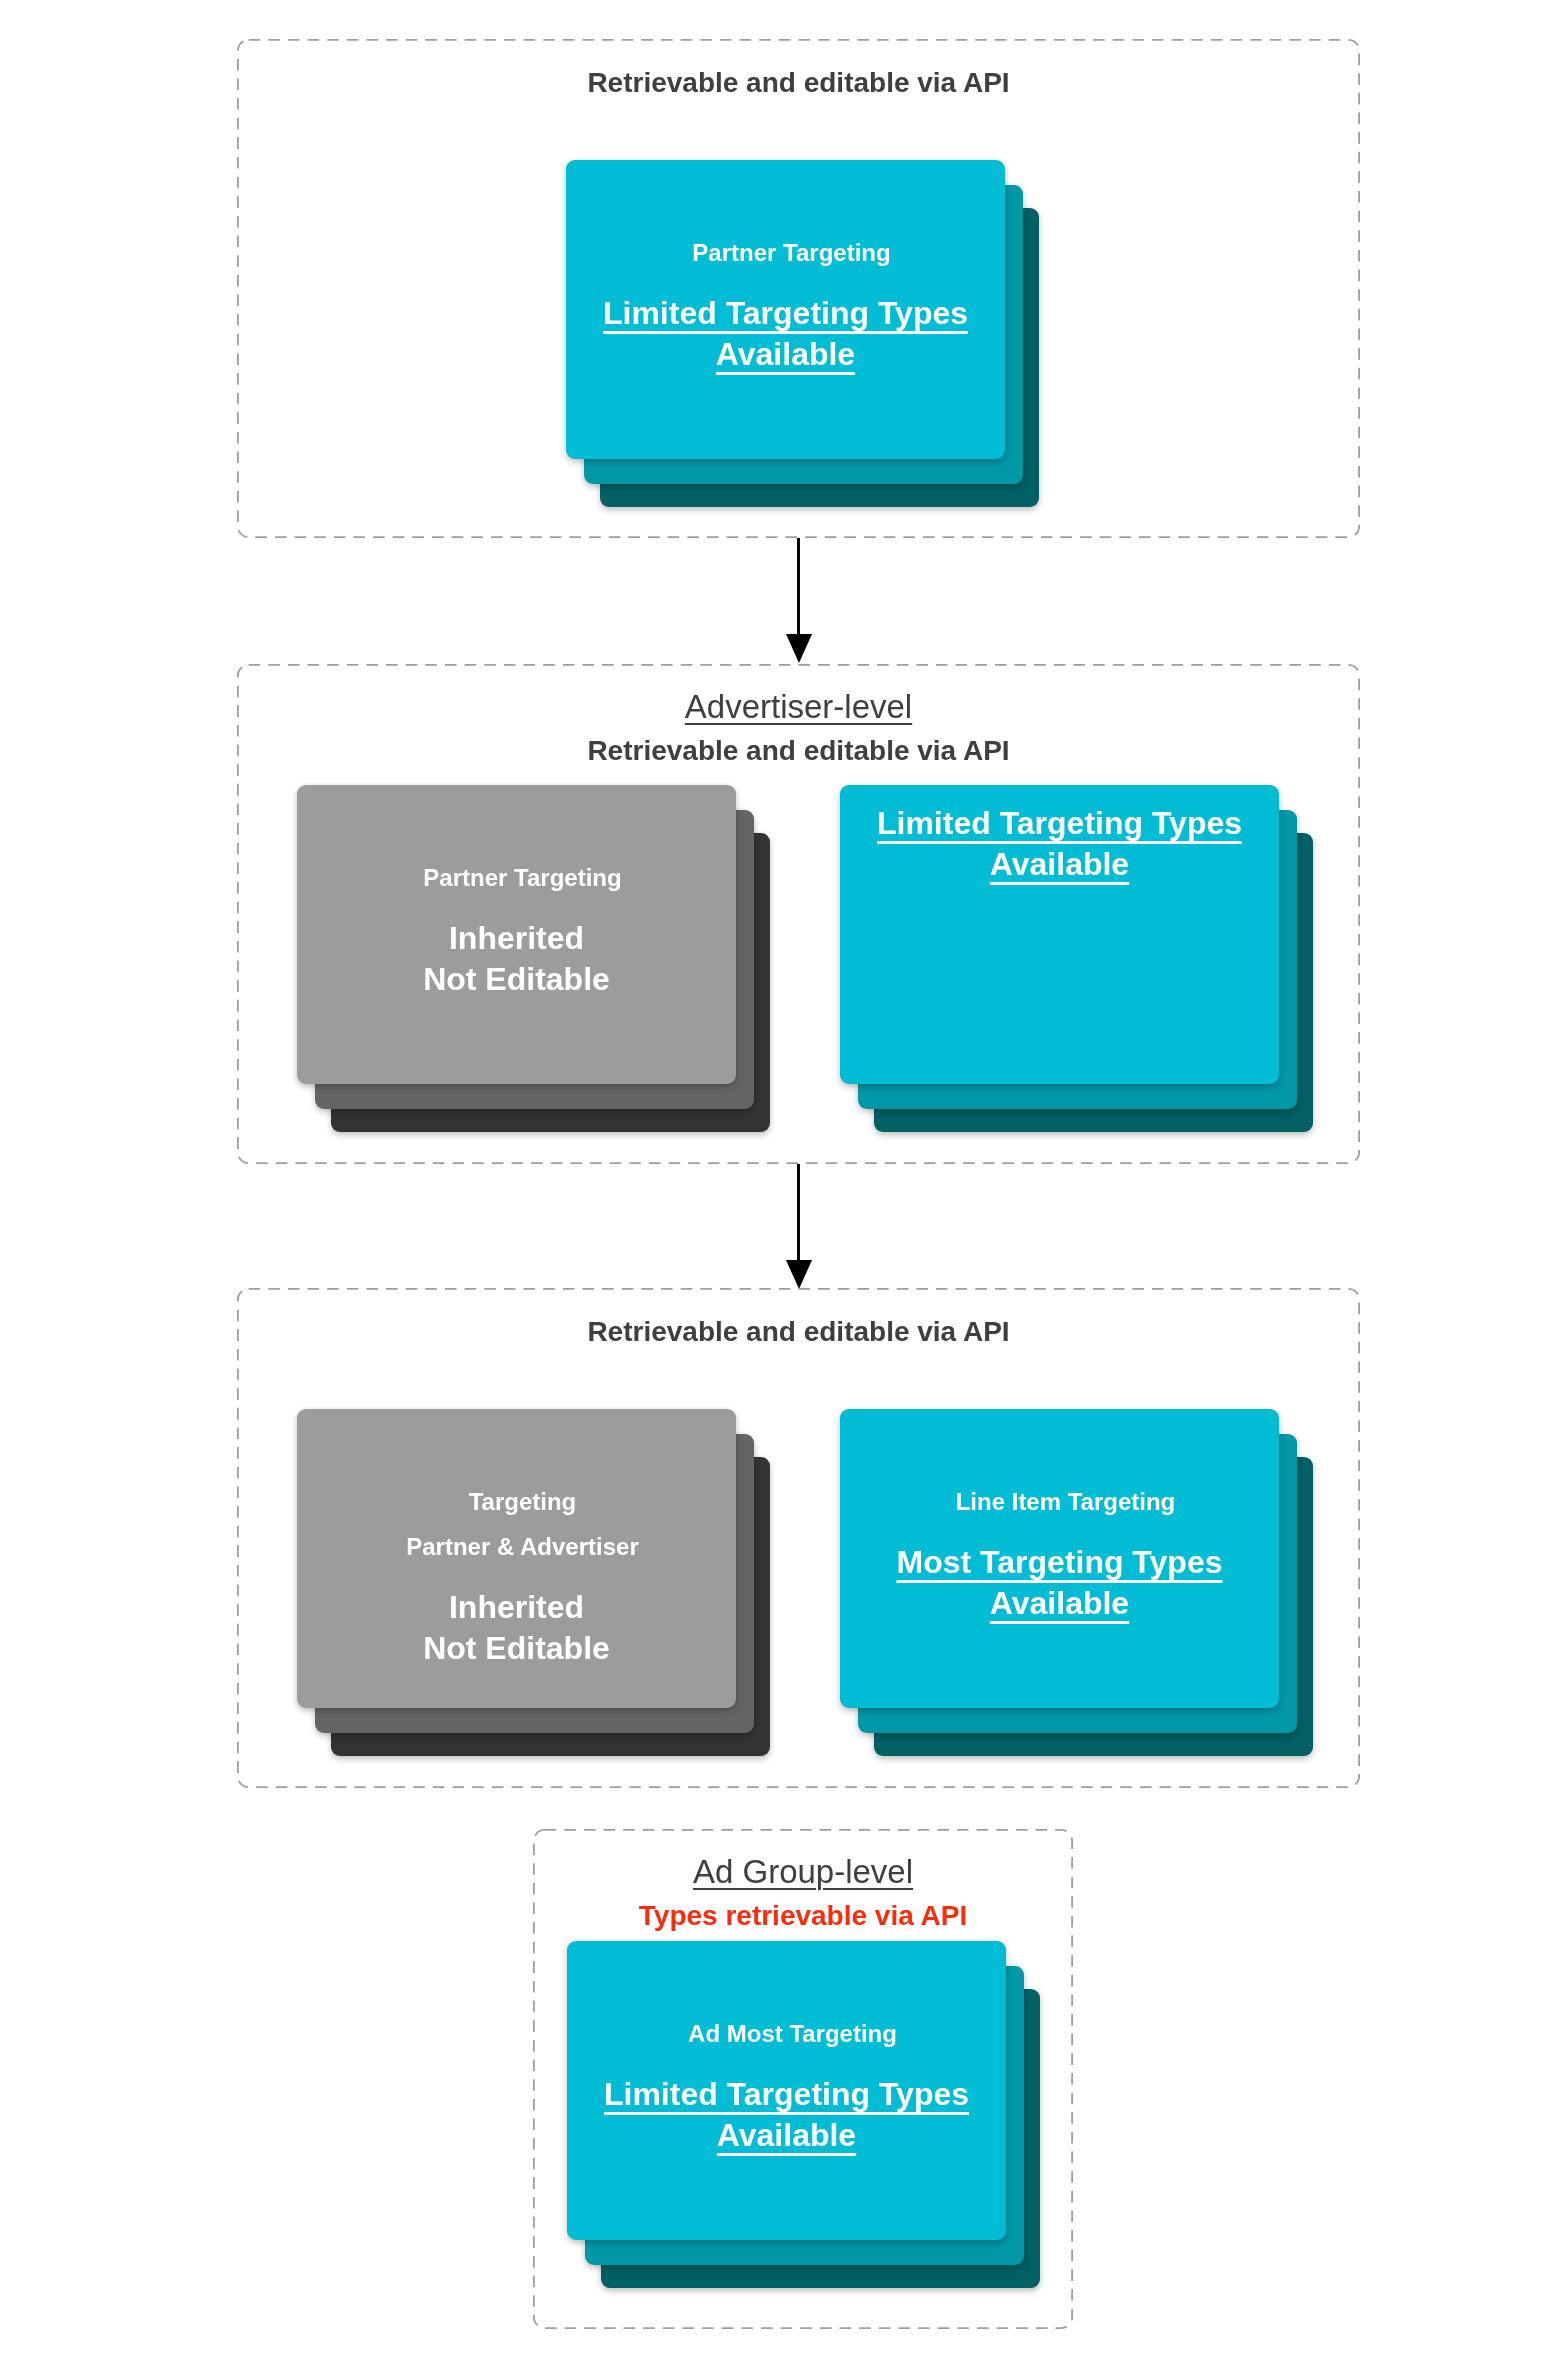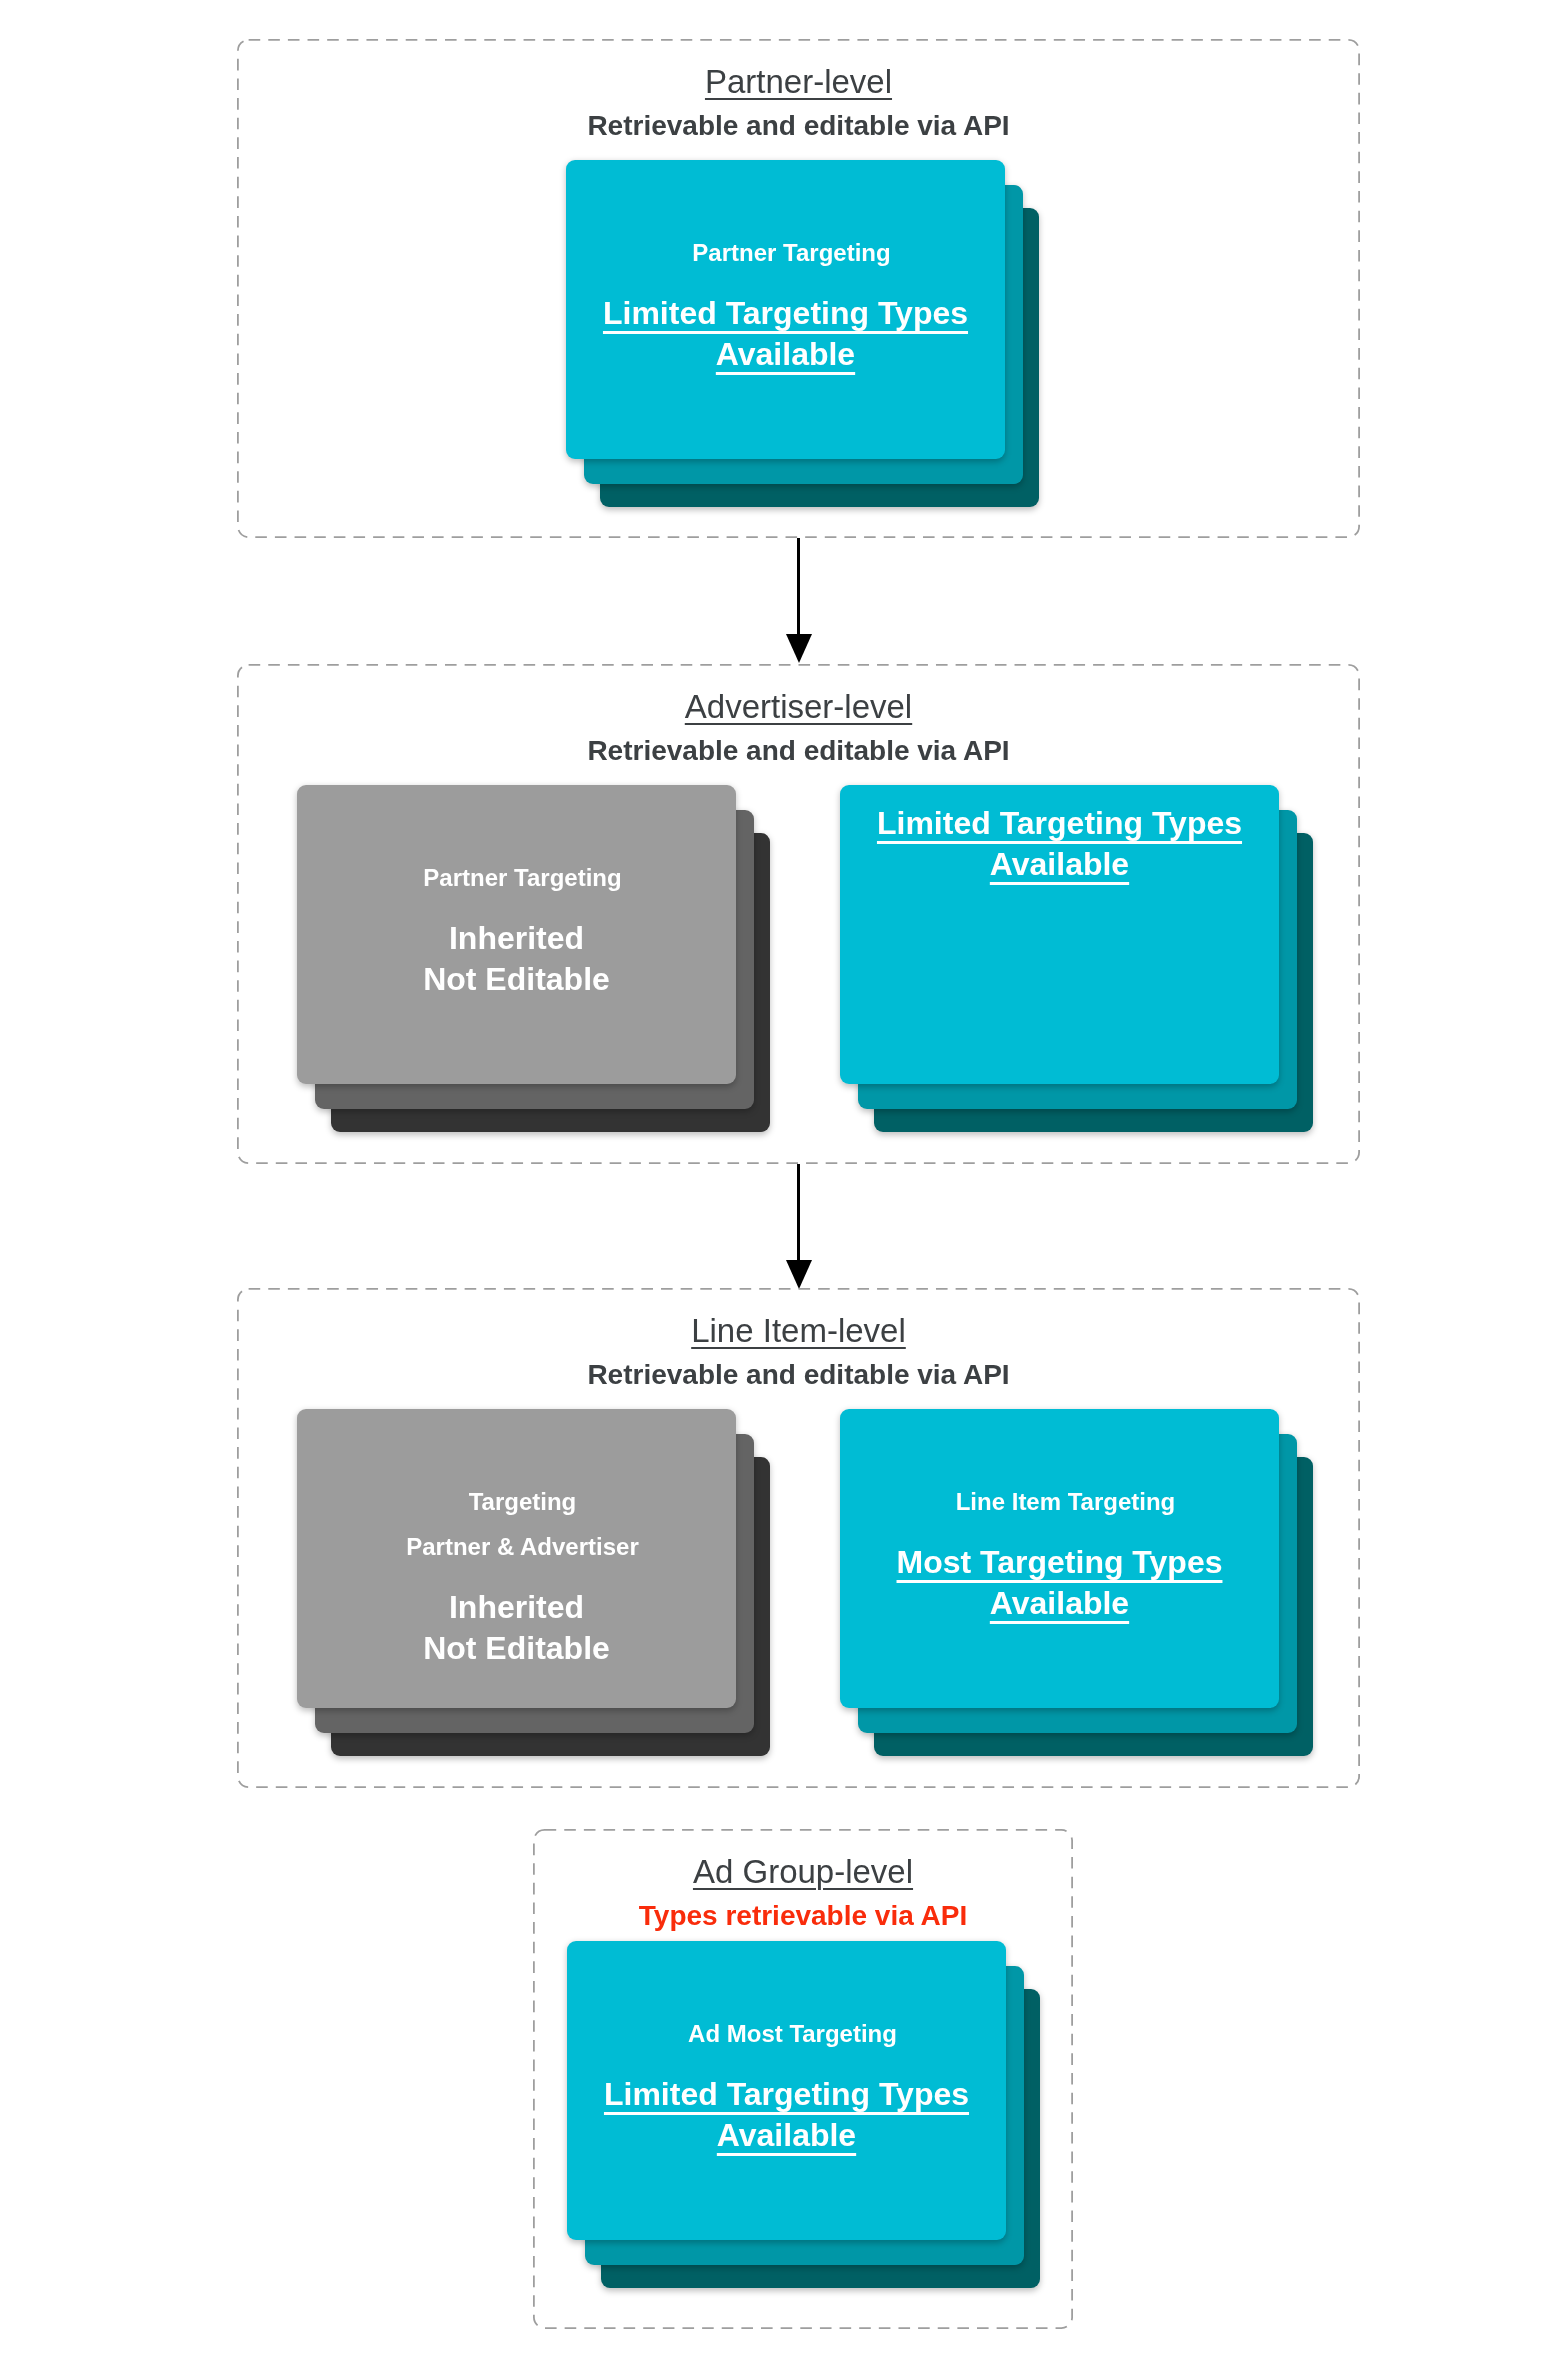--- a/index.html
+++ b/index.html
@@ -92,21 +92,20 @@
 </head>
 <body>
 
 <div class="canvas">
 
   <section class="box s1">
     <svg class="dash-svg" width="1123" height="499" viewBox="0 0 1258 559">
       <rect class="dash-rect" x="1" y="1" width="1256" height="557" rx="12"></rect>
     </svg>
     <div class="head">
-      <div class="sec-title">Partner-level</div>
       <div class="sec-subtitle">Retrievable and editable via API</div>
     </div>
     <div class="stack stack-a teal">
       <div class="layer back"></div>
       <div class="layer mid"></div>
       <div class="card">
         <div class="card-title">
           <div>Partner Targeting</div>
         </div>
         <div class="card-body u">
@@ -158,21 +157,20 @@
   <div class="arrow arrow-2">
     <div class="arrow-line"></div>
     <div class="arrow-head"></div>
   </div>
 
   <section class="box s3">
     <svg class="dash-svg" width="1123" height="500" viewBox="0 0 1258 560">
       <rect class="dash-rect" x="1" y="1" width="1256" height="558" rx="12"></rect>
     </svg>
     <div class="head">
-      <div class="sec-title">Line Item-level</div>
       <div class="sec-subtitle">Retrievable and editable via API</div>
     </div>
     <div class="stack stack-a gray">
       <div class="layer back"></div>
       <div class="layer mid"></div>
       <div class="card">
         <div class="card-title">
           <div>Targeting</div>
           <div>Partner &amp; Advertiser</div>
         </div>

